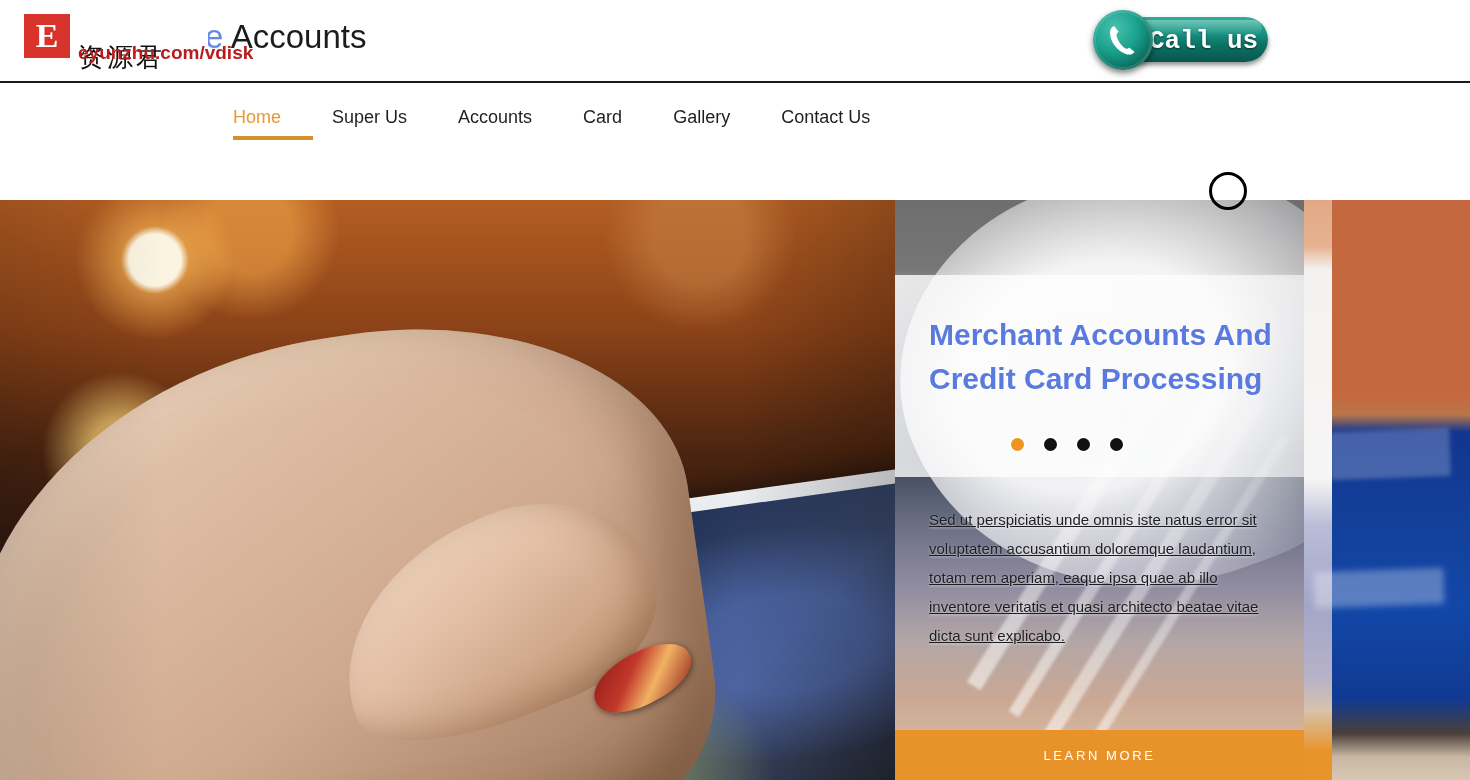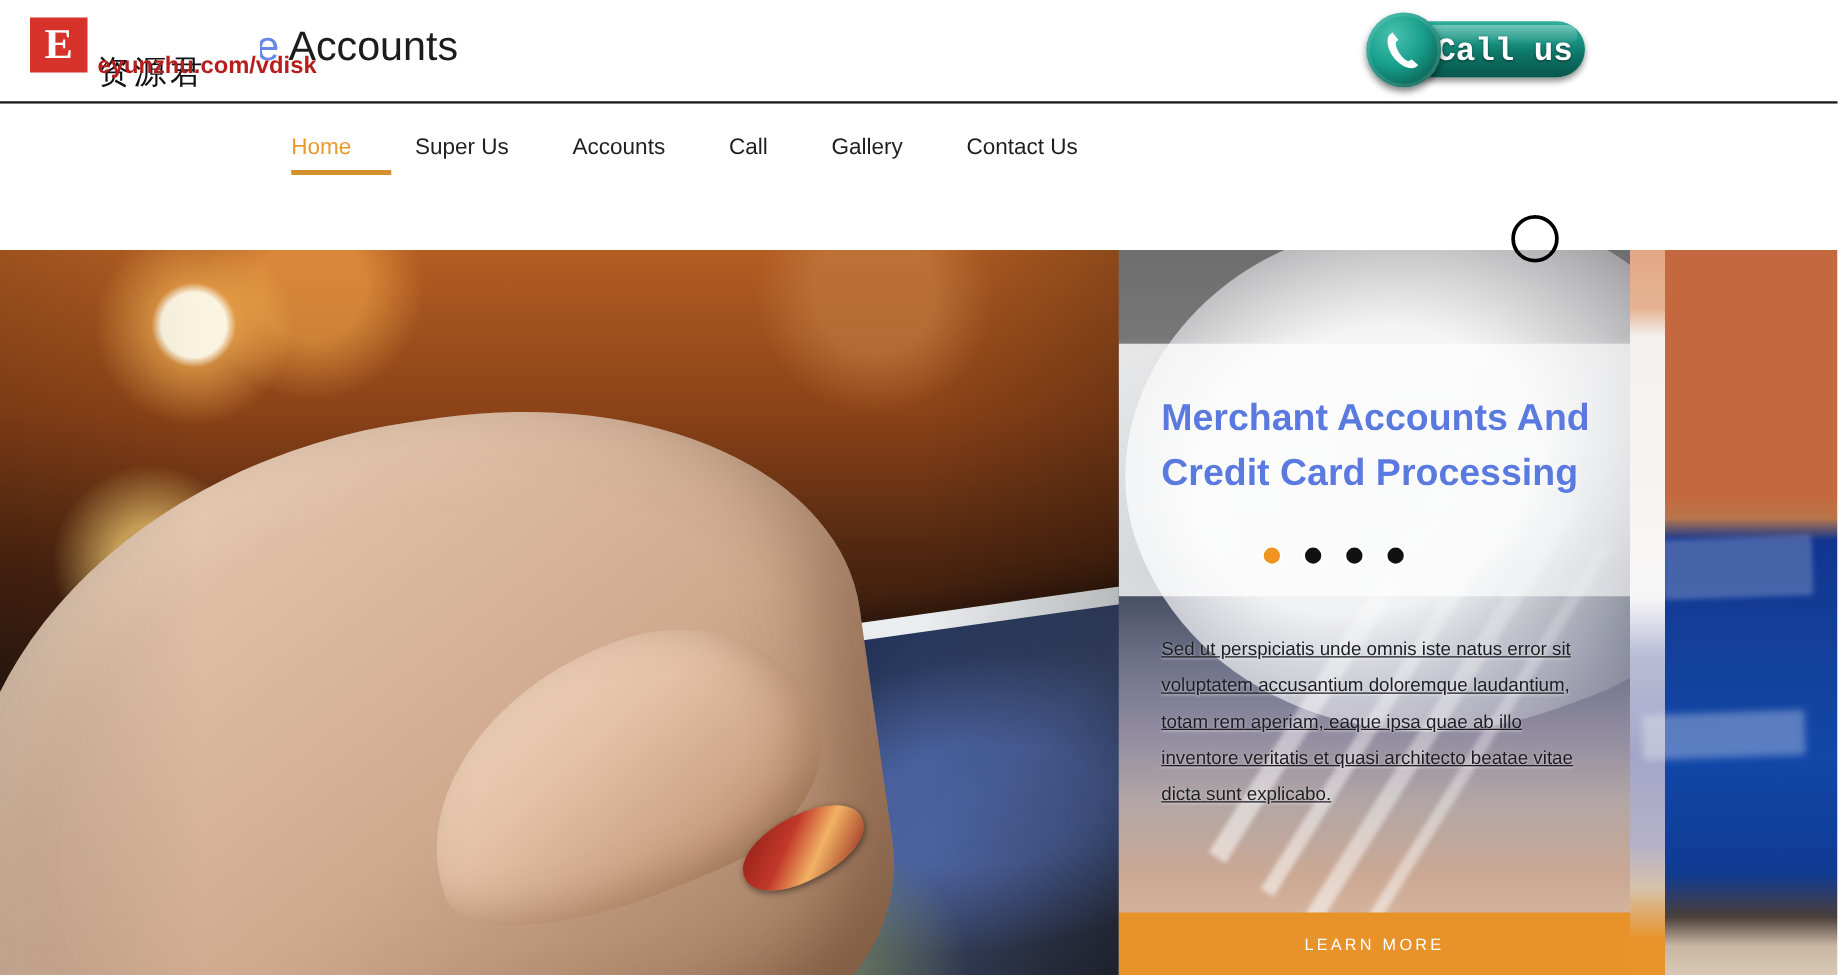--- a/index.html
+++ b/index.html
@@ -351,21 +351,21 @@
     </div>
     <div class="callus-label">Call us</div>
   </div>
 </div>
 
 <div class="nav">
   <div class="nav-inner">
     <div class="nav-item active">Home</div>
     <div class="nav-item">Super Us</div>
     <div class="nav-item">Accounts</div>
-    <div class="nav-item">Call</div>
+    <div class="nav-item">Card</div>
     <div class="nav-item">Gallery</div>
     <div class="nav-item">Contact Us</div>
   </div>
 </div>
 
 <div class="hero">
 
   <div class="bg-right">
     <div class="bg-right-band"></div>
   </div>

